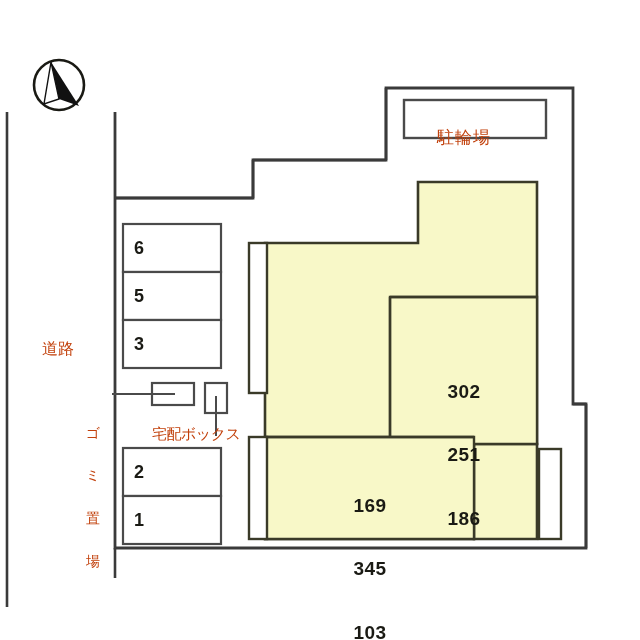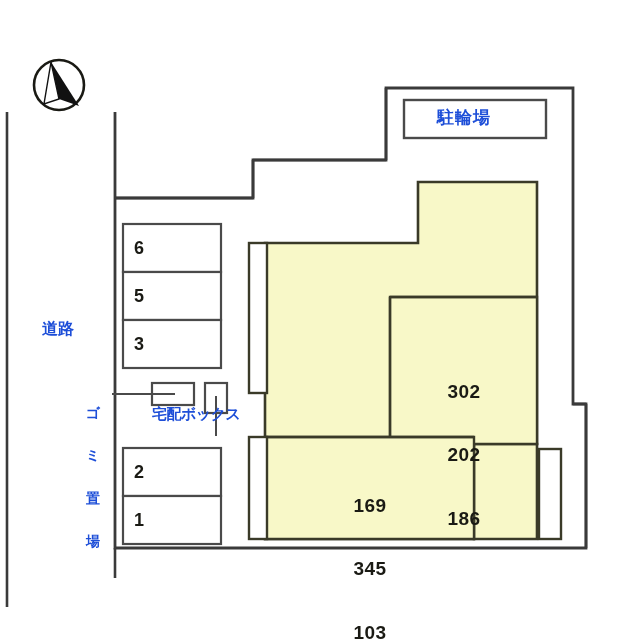--- a/index.html
+++ b/index.html
@@ -36,22 +36,23 @@
     font-size: 19px;
     letter-spacing: 0.5px;
     text-align: center;
     font-weight: bold;
   }
   .unit-label span {
     display: block;
   }
   .jp {
     font-family: "DejaVu Sans", "Liberation Sans", sans-serif;
-    font-weight: bold;
-    color: #1d4ed8;
+    font-weight: normal;
+    color: #c2410c;
+    margin-top: 20px;
   }
   .road-label {
     font-size: 16px;
   }
   .bike-label {
     font-size: 17px;
     letter-spacing: 1px;
   }
   .delivery-label {
     font-size: 15px;
@@ -161,21 +162,21 @@
 
   <div class="lbl stall-num" style="left:134px; top:238px;">6</div>
   <div class="lbl stall-num" style="left:134px; top:286px;">5</div>
   <div class="lbl stall-num" style="left:134px; top:334px;">3</div>
   <div class="lbl stall-num" style="left:134px; top:462px;">2</div>
   <div class="lbl stall-num" style="left:134px; top:510px;">1</div>
 
 
   <div class="lbl unit-label" style="left:428px; top:338px; width:72px;">
     <span>302</span>
-    <span>202</span>
+    <span>251</span>
     <span>186</span>
   </div>
 
   <div class="lbl unit-label" style="left:334px; top:452px; width:72px;">
     <span>169</span>
     <span>345</span>
     <span>103</span>
   </div>
 
 </div>

